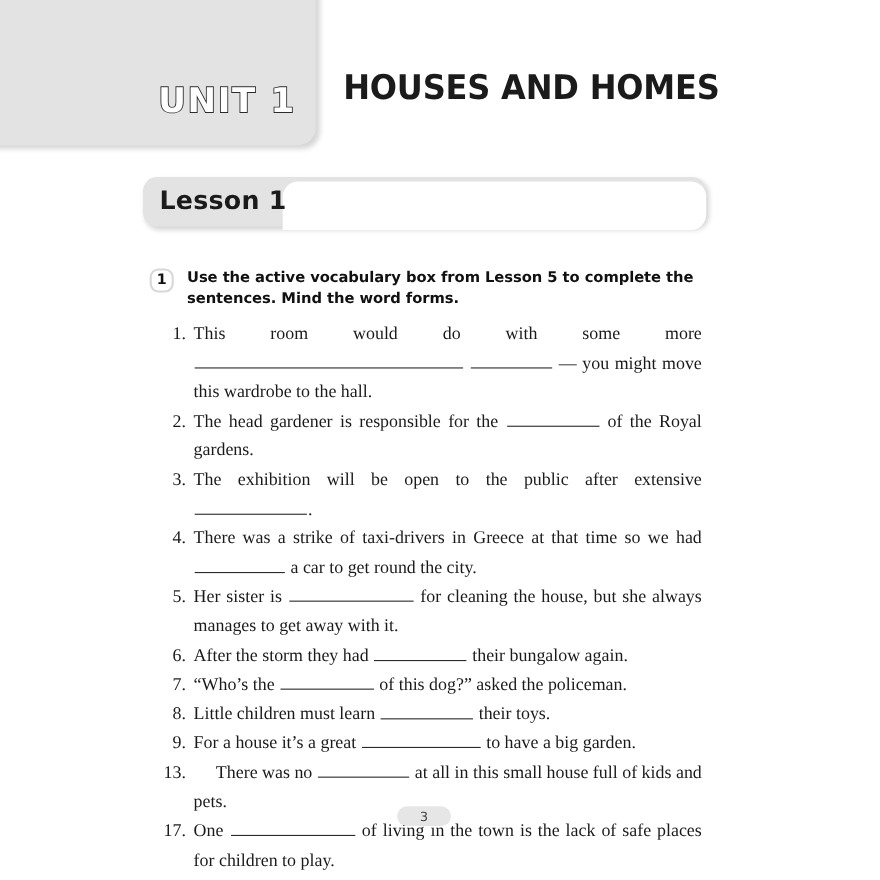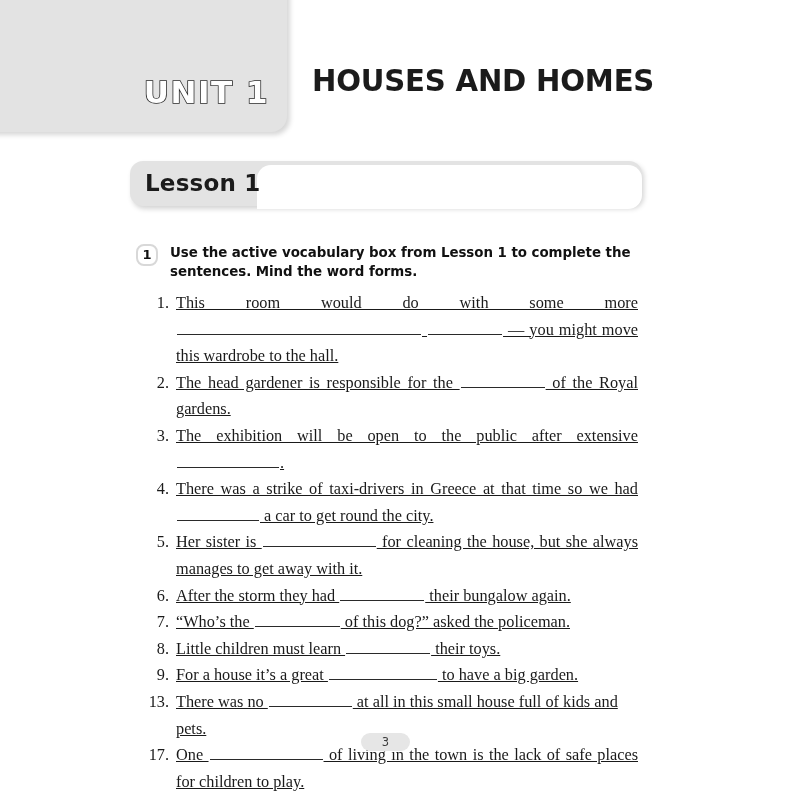--- a/index.html
+++ b/index.html
@@ -172,23 +172,22 @@
     left: 0;
     top: 0;
     width: 21px;
     text-align: right;
     white-space: nowrap;
   }
   .s-body {
     text-align: justify;
     text-align-last: left;
     hyphens: none;
-    text-decoration: underline;
-  }
-  .s-body.nojust { text-align: left; }
+  }
+  .s-body.nojust { text-align: right; }
 
   .blank {
     display: inline-block;
     border-bottom: 1.3px solid #2a2a2a;
     height: 0.92em;
     vertical-align: baseline;
     margin: 0 1px;
   }
 
   
@@ -219,21 +218,21 @@
 
 <div class="lesson-bar">
   <div class="lesson-bar-bg"></div>
   <div class="lesson-panel"></div>
   <div class="lesson-tag">Lesson 1</div>
 </div>
 
 <div class="exercise">
   <div class="ex-head">
     <div class="ex-badge">1</div>
-    <div class="ex-instruction">Use the active vocabulary box from Lesson 1 to complete the sentences. Mind the word forms.</div>
+    <div class="ex-instruction">Use the active vocabulary box from Lesson 5 to complete the sentences. Mind the word forms.</div>
   </div>
 </div>
 
 <div class="sentences" id="sentence-list">
     <div class="s-item">
       <span class="s-num">1.</span>
       <div class="s-body">This room would do with some more <span class="blank" style="width: 244px;"></span> <span class="blank" style="width: 74px;"></span> — you might move this wardrobe to the hall.</div>
     </div>
     <div class="s-item">
       <span class="s-num">2.</span>

